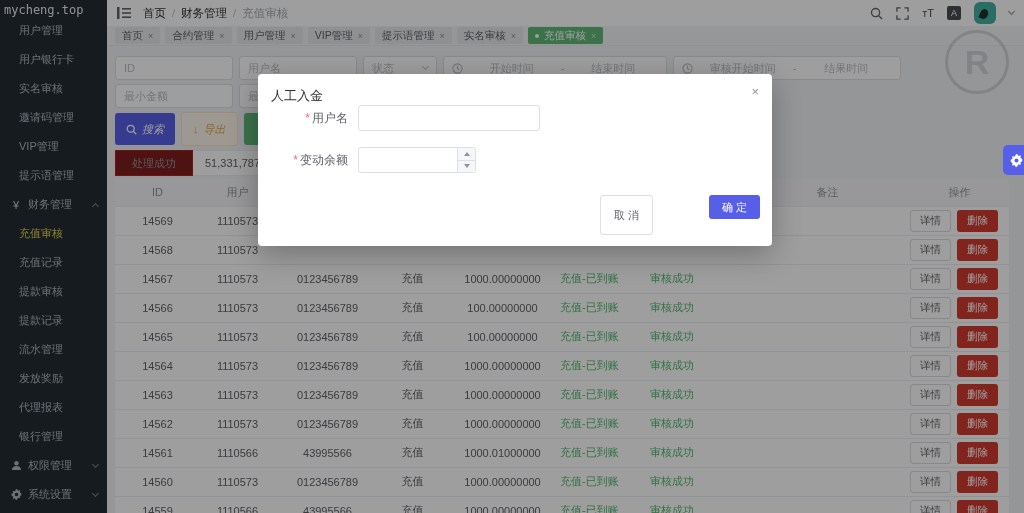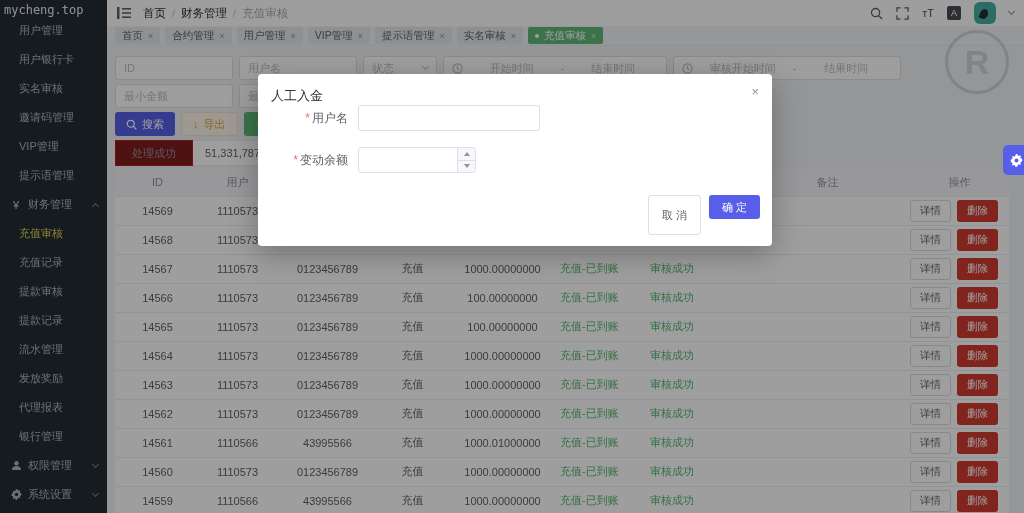--- a/index.html
+++ b/index.html
@@ -45,21 +45,21 @@
   .finput{width:118px;height:24px;border:1px solid #dcdfe6;border-radius:3px;background:#fff;color:#606266;padding:0 8px;font-size:11px;font-family:inherit;}
   .finput::placeholder{color:#b9bdc4;}
   .fselect{width:74px;height:24px;border:1px solid #dcdfe6;border-radius:3px;background:#fff;display:flex;align-items:center;padding:0 8px;color:#b9bdc4;cursor:pointer;}
   .fselect .chev{margin-left:auto;width:5px;height:5px;border-right:1px solid #c0c4cc;border-bottom:1px solid #c0c4cc;transform:rotate(45deg);margin-top:-3px;}
   .frange{height:24px;border:1px solid #dcdfe6;border-radius:3px;background:#fff;display:flex;align-items:center;padding:0 8px;color:#b9bdc4;gap:4px;}
   .frange.r1{width:224px;}
   .frange.r2{width:228px;}
   .frange span{flex:1;text-align:center;white-space:nowrap;}
   .frange .dash{flex:0 0 auto;color:#b9bdc4;}
 
-  .btn{height:24px;border-radius:3px;border:none;font-size:11px;font-family:inherit;display:inline-flex;align-items:center;gap:5px;padding:8px 11px;cursor:pointer;}
+  .btn{height:24px;border-radius:3px;border:none;font-size:11px;font-family:inherit;display:inline-flex;align-items:center;gap:5px;padding:16px 11px;cursor:pointer;font-style:italic;}
   #search-btn{background:#575fe8;color:#fff;}
   #export-btn{background:#fdf6ec;border:1px solid #f8e3c5;color:#e6a23c;}
   #deposit-btn{background:#5fb878;color:#fff;width:96px;}
 
   #summary{display:flex;height:26px;margin-bottom:3px;}
   #summary .s-label{width:78px;background:#7f1d1d;border:1px solid #b91c1c;display:flex;align-items:center;justify-content:center;color:#909399;}
   #summary .s-value{width:126px;background:#fff;border:1px solid #ebeef5;border-left:none;display:flex;align-items:center;padding-left:12px;color:#606266;}
 
   table{border-collapse:collapse;table-layout:fixed;width:894px;background:#fff;font-size:11px;}
   col.c1{width:85px}col.c2{width:75px}col.c3{width:105px}col.c4{width:65px}col.c5{width:115px}
@@ -89,21 +89,21 @@
   #m-username{width:182px;}
   #m-number-wrap{position:relative;display:inline-flex;}
   #m-balance{width:118px;padding-right:22px;}
   #m-stepper{position:absolute;right:1px;top:1px;width:18px;height:24px;border-left:1px solid #dcdfe6;display:flex;flex-direction:column;}
   #m-stepper div{flex:1;background:#f5f7fa;display:flex;align-items:center;justify-content:center;cursor:pointer;}
   #m-stepper div:first-child{border-bottom:1px solid #dcdfe6;border-radius:0 2px 0 0;}
   .tri-up{width:0;height:0;border-left:3px solid transparent;border-right:3px solid transparent;border-bottom:4px solid #909399;}
   .tri-down{width:0;height:0;border-left:3px solid transparent;border-right:3px solid transparent;border-top:4px solid #909399;}
   #modal-footer{position:absolute;right:12px;bottom:11px;display:flex;gap:8px;}
   #cancel-btn{height:40px;padding:0 13px;background:#fff;border:1px solid #dcdfe6;border-radius:3px;color:#606266;font-size:11px;cursor:pointer;font-family:inherit;}
-  #confirm-btn{height:24px;padding:0 13px;background:#575fe8;border:none;border-radius:3px;color:#fff;font-size:11px;cursor:pointer;font-family:inherit;}
+  #confirm-btn{height:24px;padding:0 13px;background:#575fe8;border:none;border-radius:3px;color:#fff;font-size:11px;cursor:pointer;font-family:inherit;margin-left:48px;}
 </style>
 </head>
 <body>
 
 <div id="sidebar">
   <div id="logo">mycheng.top</div>
   <div id="side-menu">
       <div class="snav sub">
         <span class="lbl">用户管理</span>
       </div>

